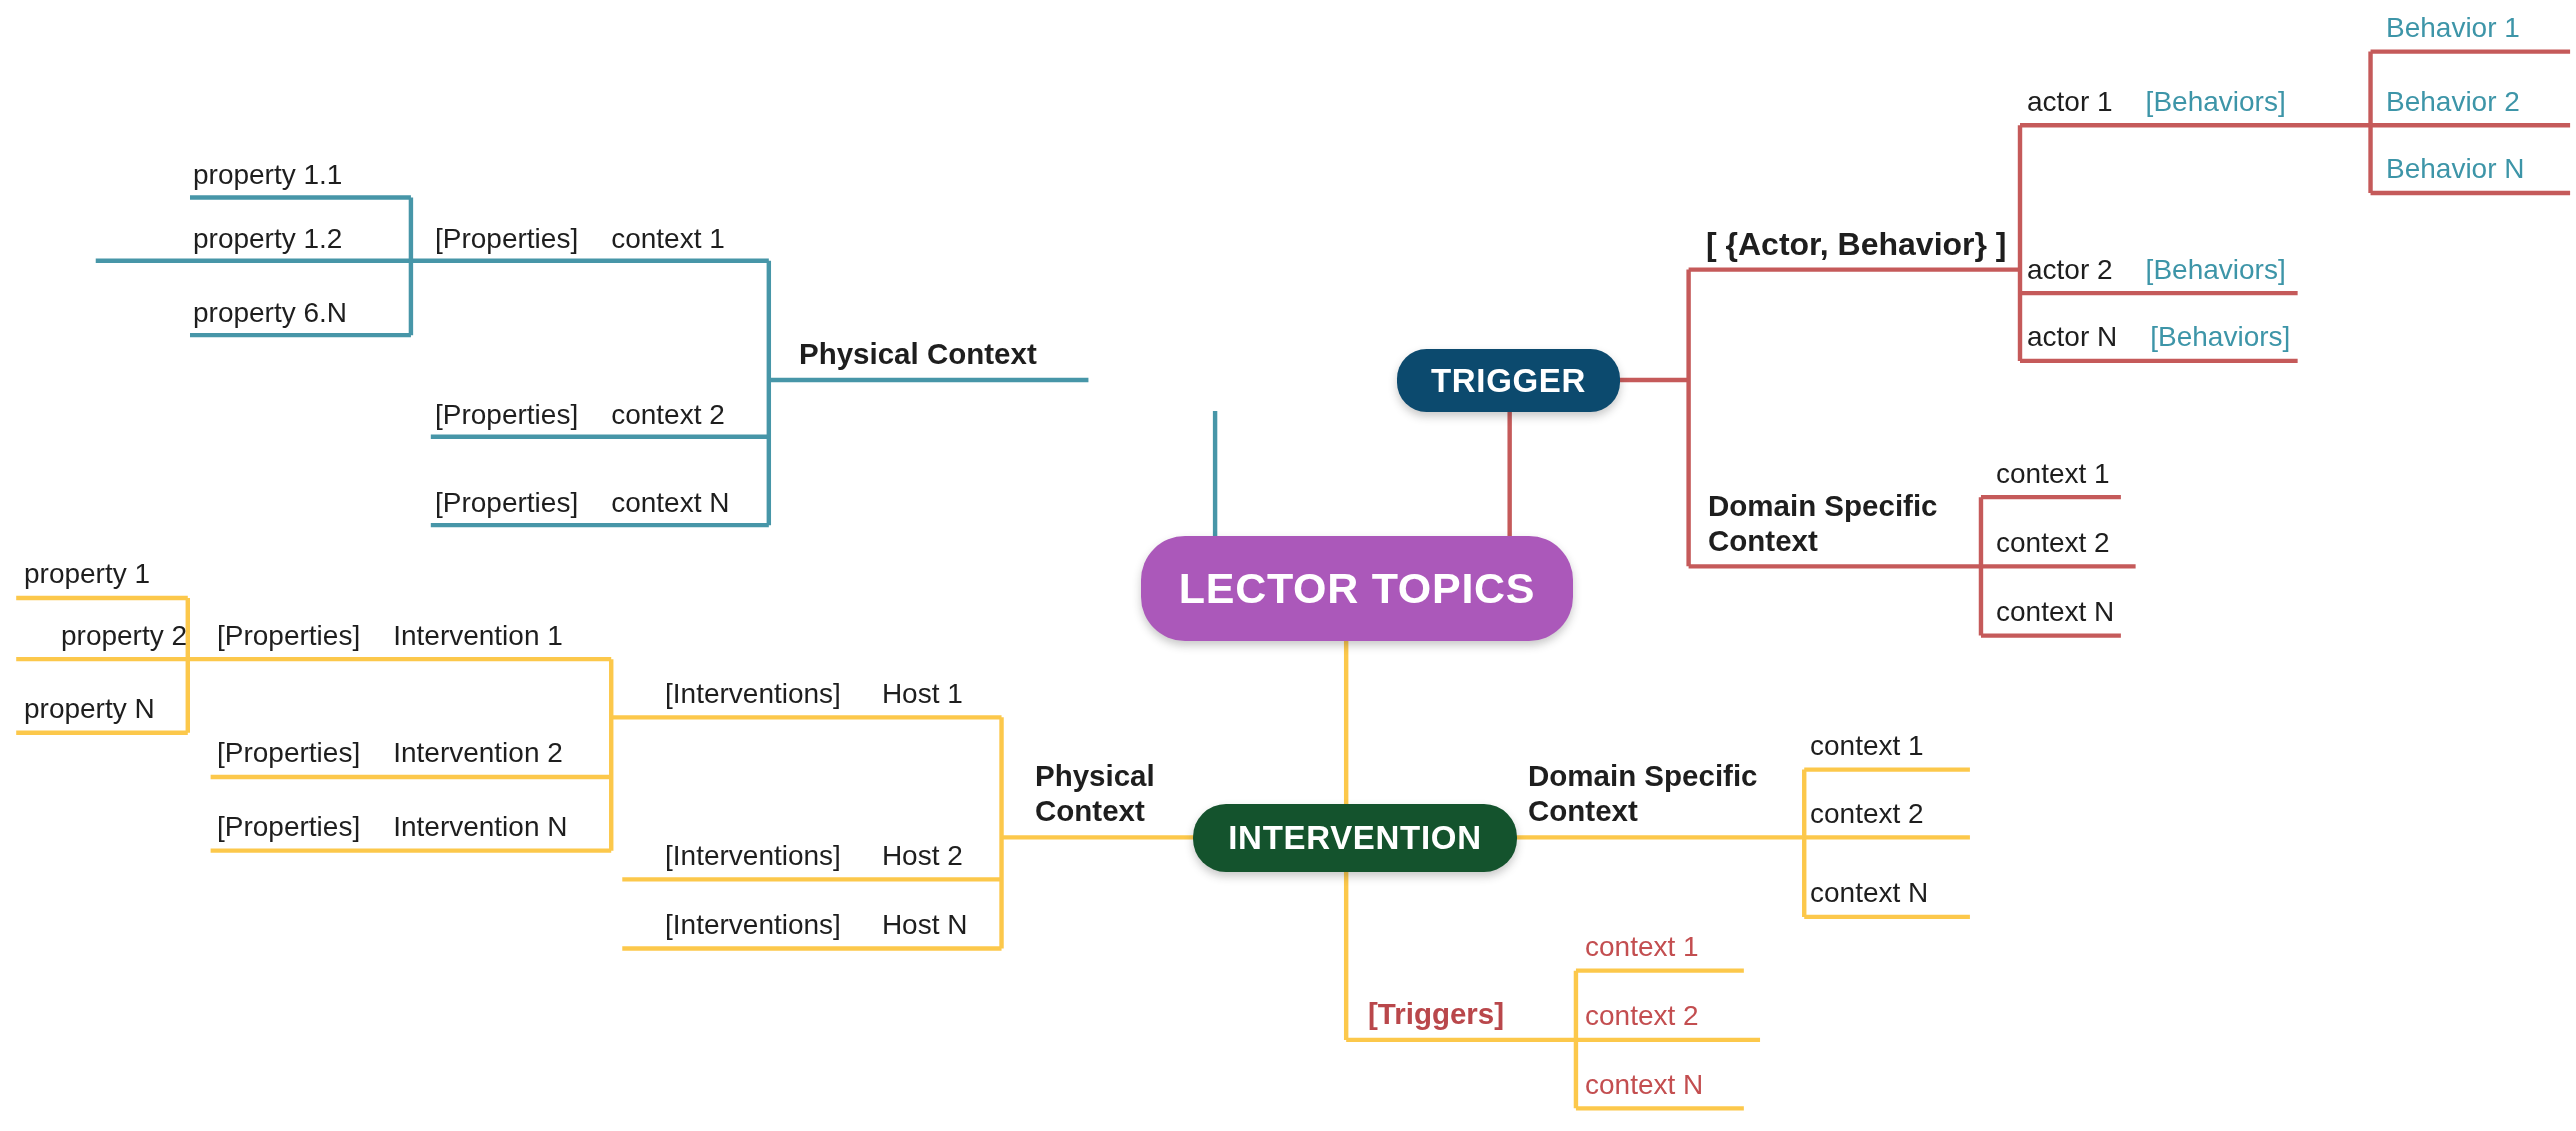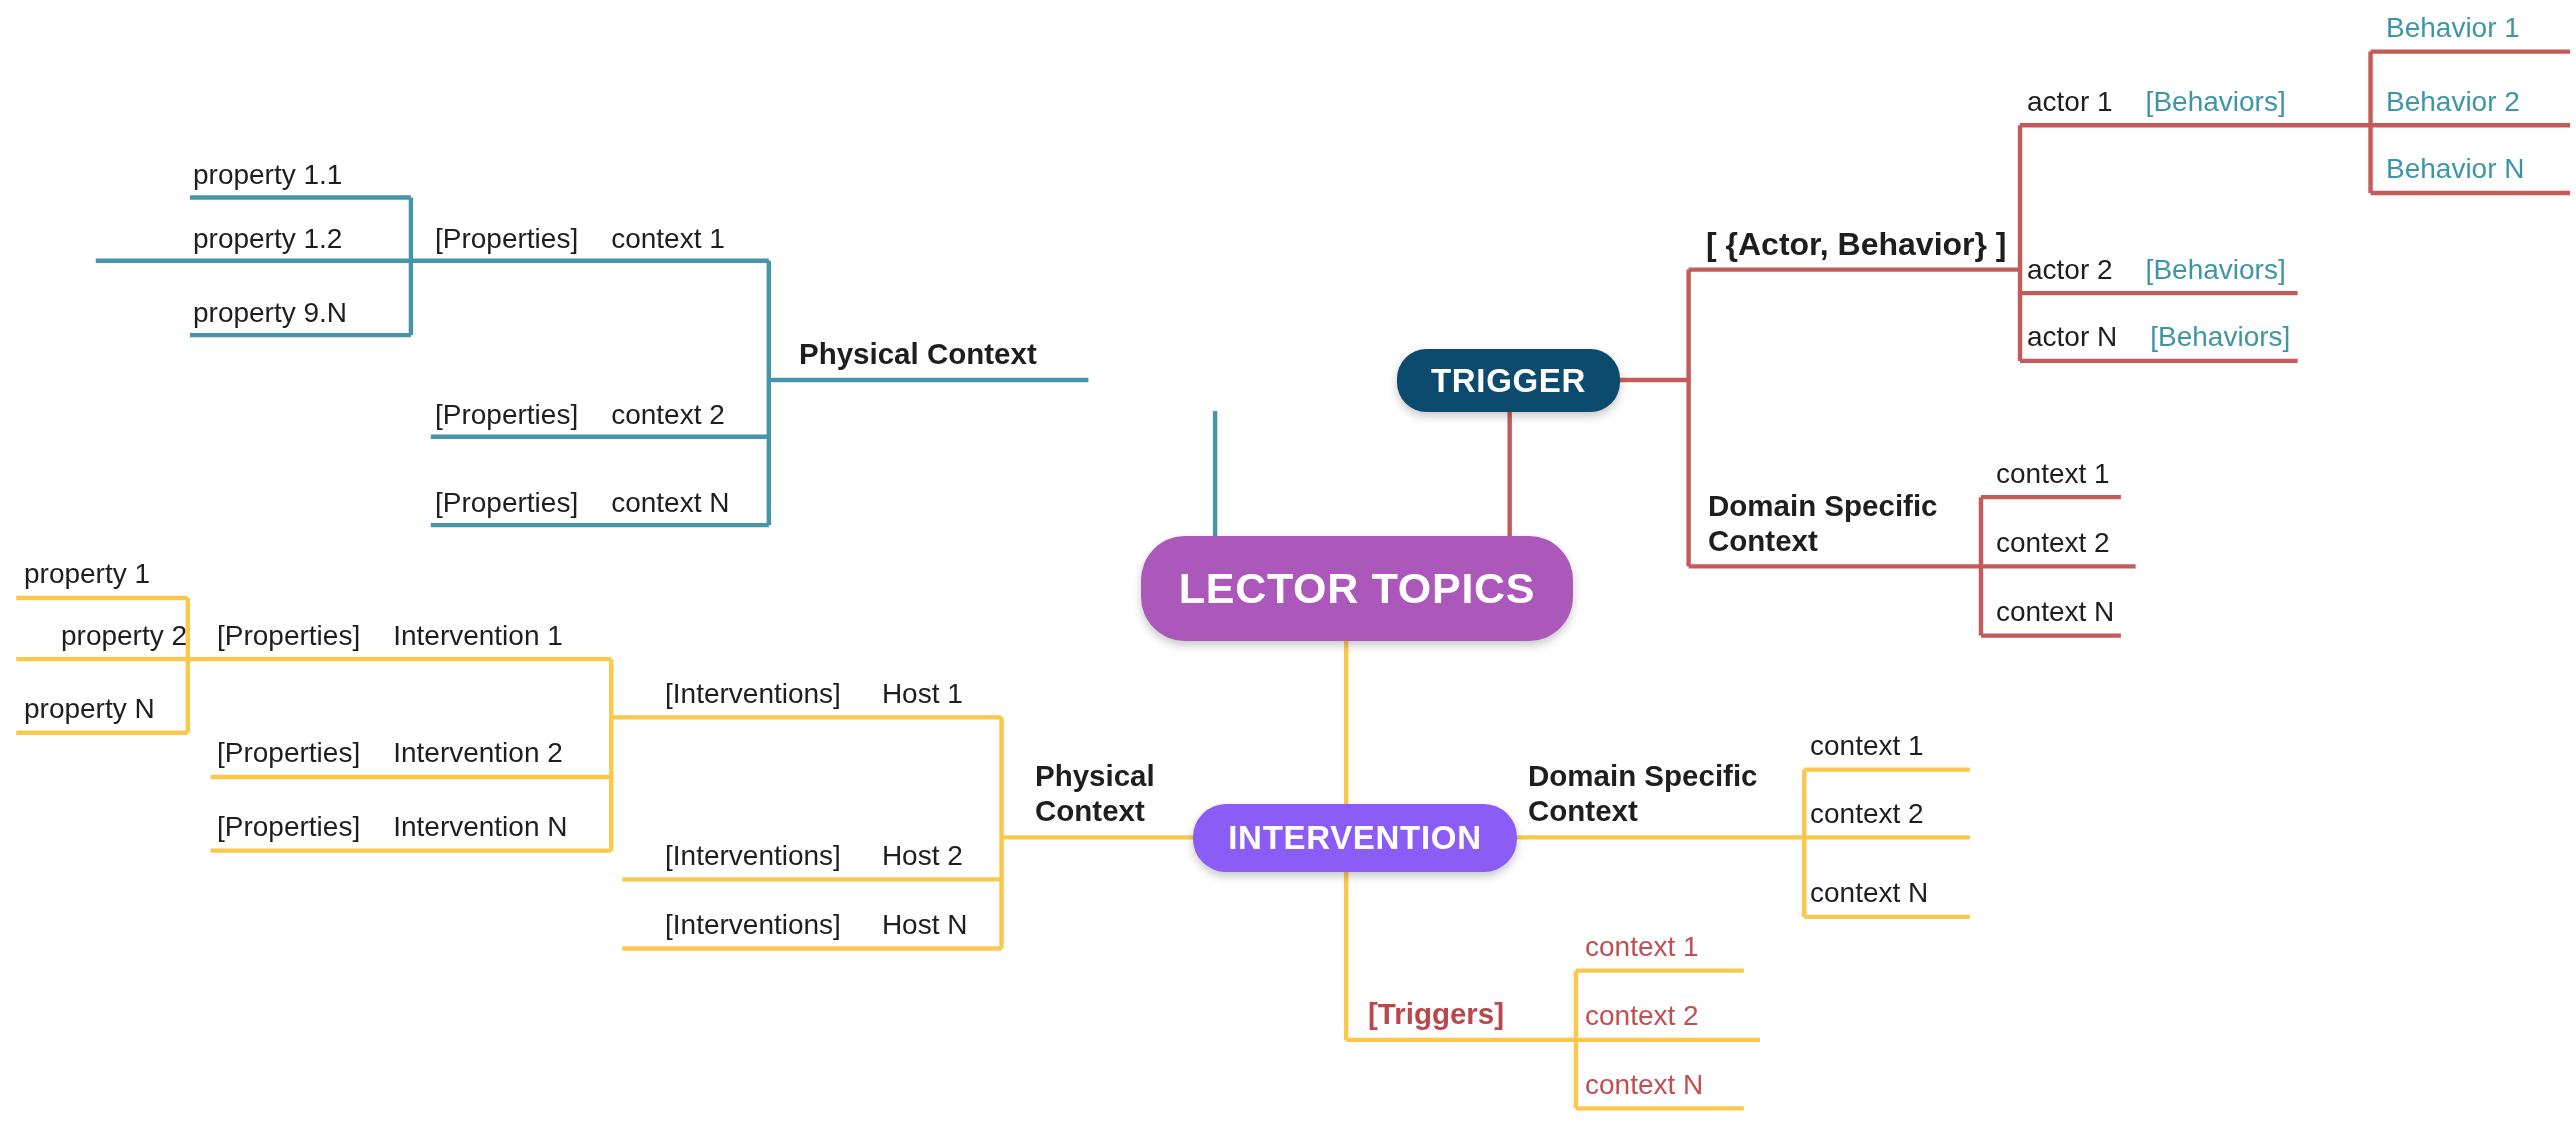--- a/index.html
+++ b/index.html
@@ -11,21 +11,21 @@
   .bold{font-weight:bold;}
   .teal-t{color:#3D95A8;}
   .red-t{color:#C34E50;}
   .dkred-t{color:#B9474B;}
   .wrap{white-space:normal;display:block;font-weight:bold;line-height:35px;}
   .node{position:absolute;display:flex;align-items:center;justify-content:center;color:#ffffff;
         font-weight:bold;letter-spacing:0.7px;box-shadow:0 4.4px 8.8px rgba(40,40,40,0.25);}
   #behavior-node{left:1086px;top:349px;width:252px;height:63px;border-radius:29.5px;background:#3B8EA1;font-size:33px;}
   #trigger-node{left:1397px;top:349px;width:223px;height:63px;border-radius:29.5px;background:#0c4a6e;font-size:33px;}
   #root-node{left:1141px;top:536px;width:432px;height:105px;border-radius:44px;background:#AB58BA;font-size:43px;}
-  #intervention-node{left:1193px;top:804px;width:324px;height:68px;border-radius:33px;background:#8b5cf6;font-size:33px;}
+  #intervention-node{left:1193px;top:804px;width:324px;height:68px;border-radius:33px;background:#14532d;font-size:33px;}
 </style>
 </head>
 <body>
 
 <div id="canvas">
 
   <svg id="lines" viewBox="0 0 3498 1537" xmlns="http://www.w3.org/2000/svg">
 
     <g stroke="#4796A8" stroke-width="6" fill="none">
       <line x1="258" y1="268" x2="558" y2="268"></line>
@@ -86,21 +86,21 @@
     </g>
   </svg>
 
   <div class="lbl" style="left:193px;top:158px;">
       <span>property 1.1</span>
     </div>
   <div class="lbl" style="left:193px;top:222px;">
       <span>property 1.2</span>
     </div>
   <div class="lbl" style="left:193px;top:296px;">
-      <span>property 9.N</span>
+      <span>property 6.N</span>
     </div>
 
   <div class="lbl gap45" style="left:435px;top:222px;">
     <span>[Properties]</span>
     <span>context 1</span>
   </div>
   <div class="lbl gap45" style="left:435px;top:398px;">
     <span>[Properties]</span>
     <span>context 2</span>
   </div>

